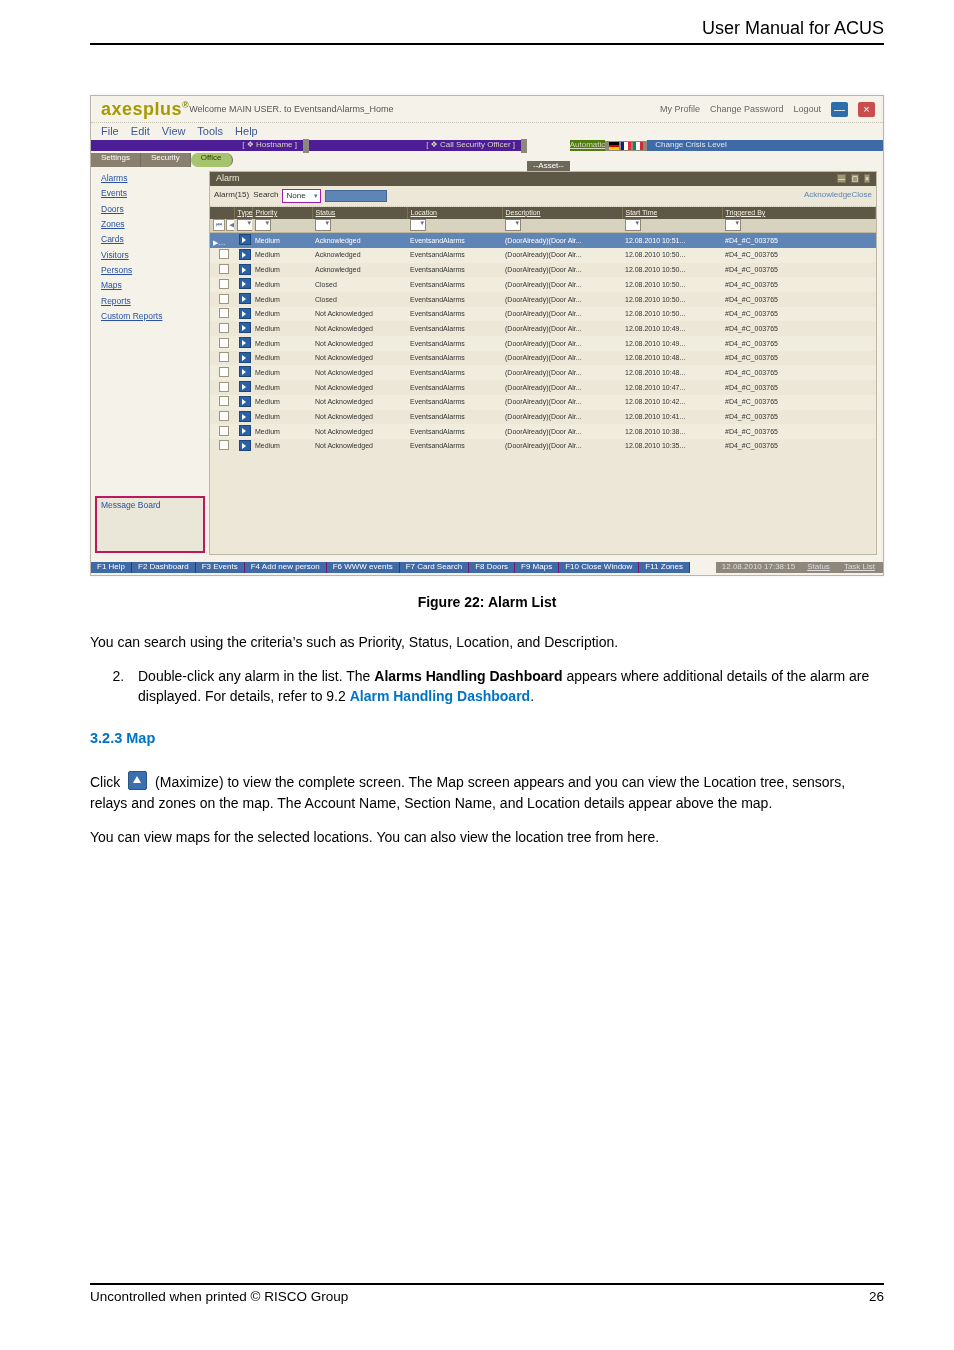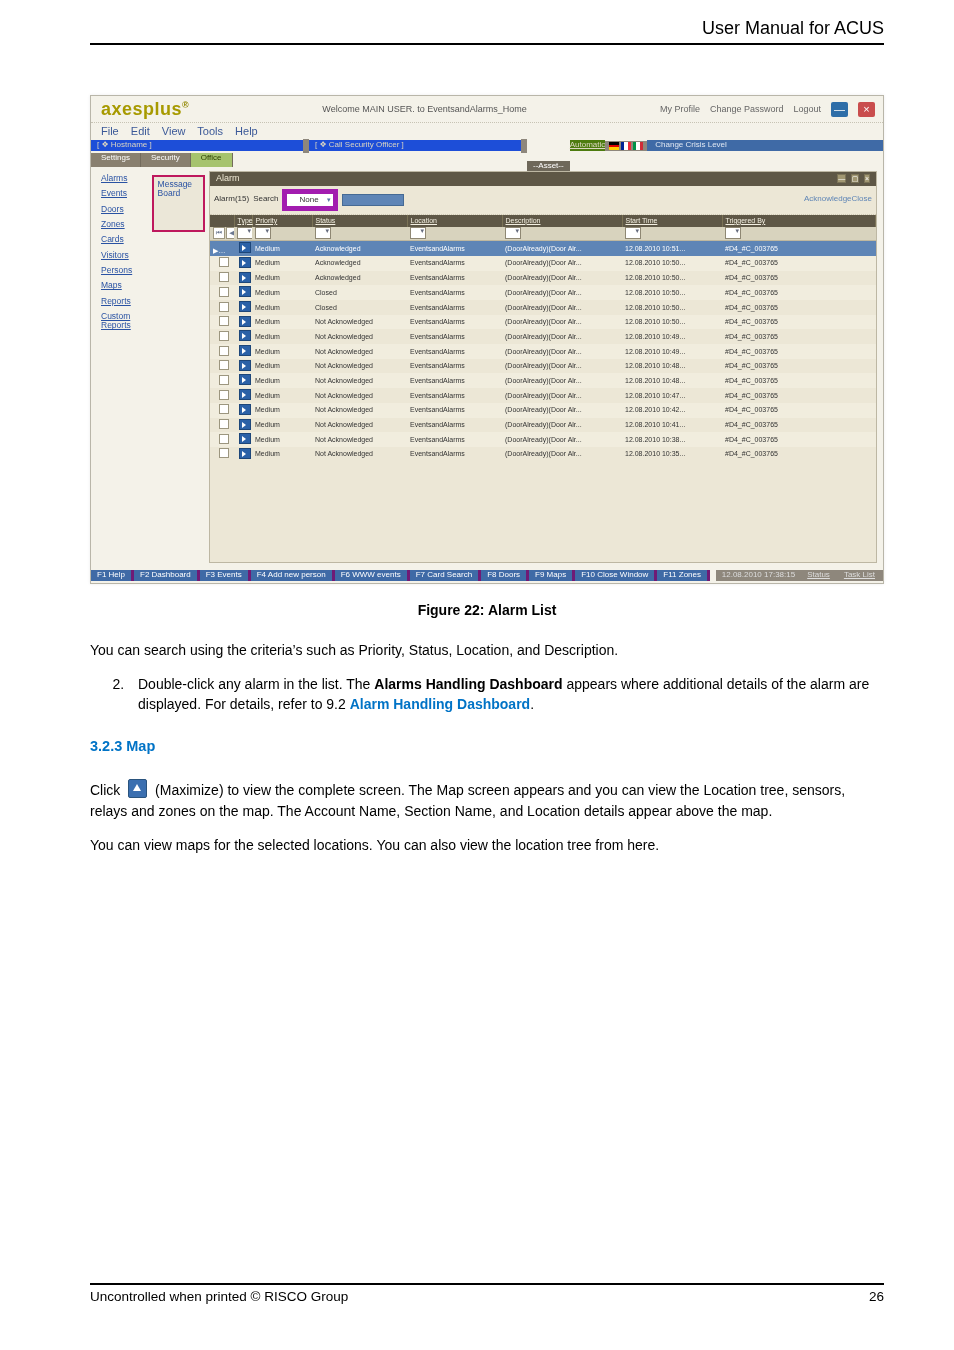--- a/index.html
+++ b/index.html
@@ -48,21 +48,20 @@
   .brand {
     font-family: Verdana, Arial, sans-serif;
     font-weight: bold;
     font-size: 18px;
     color: #a79a00;
     letter-spacing: .5px;
   }
   .brand sup { font-size: 9px; color: #918700; }
   .titlebar-center {
     flex: 1 1 auto;
-    text-align: center;
     font-size: 9px;
     color: #555;
   }
   .titlebar-right {
     display: flex;
     gap: 10px;
     align-items: center;
     font-size: 9px;
     color: #666;
   }
@@ -85,50 +84,50 @@
   .menubar span { margin-right: 9px; }
   .statusstrip {
     display: flex;
     align-items: center;
     font-size: 8px;
     height: 14px;
     color: #fff;
   }
   .statusstrip .bluebox   { background:#3f6aa6; padding:1px 8px; }
   .statusstrip .gap       { background:#8e877c; width:6px; height:100%; }
-  .statusstrip .hostblock { background:#1d4ed8; color:#d9d4c2; padding:1px 6px; min-width:200px; }
+  .statusstrip .hostblock { background:#4c1d95; color:#d9d4c2; padding:1px 6px; min-width:200px;text-align:right; }
   .statusstrip .label     { background:#6e685a; padding:1px 6px;margin-top:40px; }
   .statusstrip .auto      { background:#4d7c0f; padding:1px 0; color:#dcd7c2;text-decoration:underline; }
   .statusstrip .flag-wrap { background:#8e877c; padding:1px 4px; display:flex; gap:2px; }
   .flag { width:10px; height:8px; }
   .flag.de { background:linear-gradient(#000 33%,#d00 33% 66%,#fc0 66%); }
   .flag.fr { background:linear-gradient(90deg,#002395 33%,#fff 33% 66%,#ed2939 66%); }
   .flag.it { background:linear-gradient(90deg,#009246 33%,#fff 33% 66%,#ce2b37 66%); }
   .statusstrip .endcap    { background:#3f6aa6; flex:1; padding:1px 8px; color:#dfe7f2; }
 
   .pathbar {
     display: flex;
     height: 14px;
     font-size: 8px;
     color: #fff;
   }
   .pathbar .seg {
     background:#89806f; padding:1px 10px; border-right:1px solid #736b5c;
   }
-  .pathbar .seg.active { background:#a6c36e; color:#2d4000; }
+  .pathbar .seg.active { background:#a6c36e; color:#2d4000;border-radius:7px; }
   .pathbar .filler { flex:1; }
 
   .workarea {
     display: flex;
     min-height: 300px;
   }
   .sidebar {
     width: 118px;
     display: flex;
-    flex-direction: row;
+    flex-direction: column;
     padding: 4px 0;
     font-size: 8.5px;
   }
   .side-item {
     color: #2952a3;
     padding: 3px 10px;
     text-decoration: underline;
   }
   .side-flex { flex:1; }
   .msgboard {
@@ -170,22 +169,22 @@
   .filterbar {
     display:flex;
     gap:4px;
     align-items:center;
     padding:3px 4px;
     font-size:8px;
     color:#333;
     border-bottom:1px dotted #cfc9b4;
   }
   .filterbar .dd {
-    background:#fff; border:5px solid #a21caf;
-    padding:0 14px 0 12px; height:12px; line-height:12px;
+    background:#fff; border:1px solid #a21caf;
+    padding:0 14px 0 3px; height:12px; line-height:12px;
     position:relative; color:#333;
     font-size:8px;
   }
   .filterbar .dd:after{
     content:"▾"; position:absolute; right:2px; top:0;
     font-size:7px; color:#5876a8;
   }
   .filterbar .srch {
     width:60px; height:10px; background:#5e85b6;
     border:1px solid #456a94;
@@ -256,21 +255,21 @@
   td.typecol{ width:16px; text-align:center; }
   .blank-fill { height: 100px; }
 
   .bottombar {
     display:flex;
     align-items:center;
     font-size:8px;
     height:14px;
     color:#fff;
   }
-  .bbseg { background:#3f6aa6; padding:1px 6px; border-right:3px solid #701a75; }
+  .bbseg { background:#3f6aa6; padding:1px 6px; border-right:1px solid #701a75; }
   .bottombar .filler{ background:#8e877c; flex:1; }
   .clockseg { background:#8e877c; color:#ddd; padding:1px 6px; }
   .statusseg{ background:#8e877c; color:#ddd; padding:1px 6px; text-decoration:underline; }
   .tasklist { background:#8e877c; color:#ddd; padding:1px 8px; text-decoration:underline; }
 
   
   .caption {
     text-align: center;
     font-size: 14px;
     font-weight: bold;

